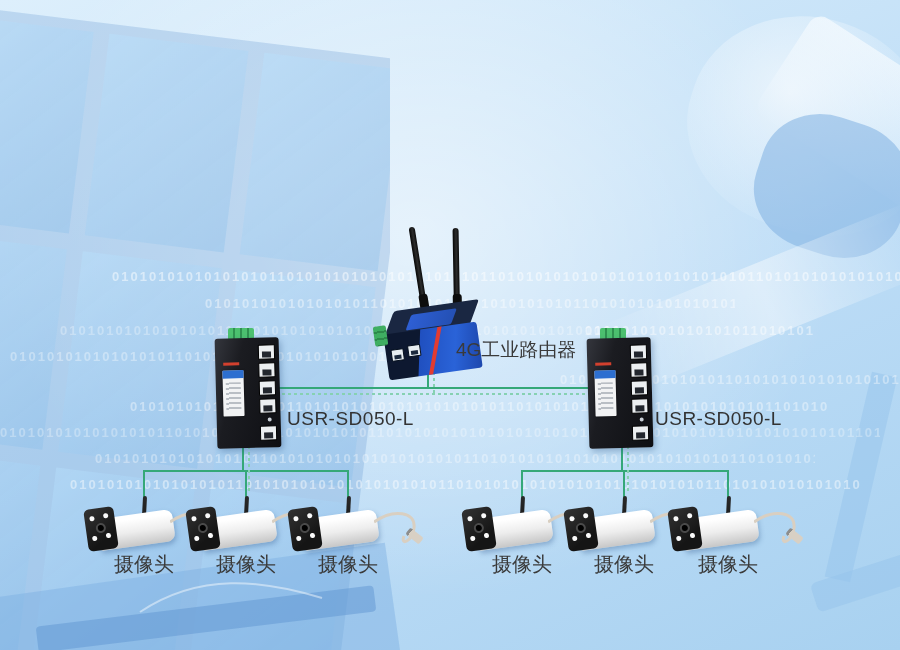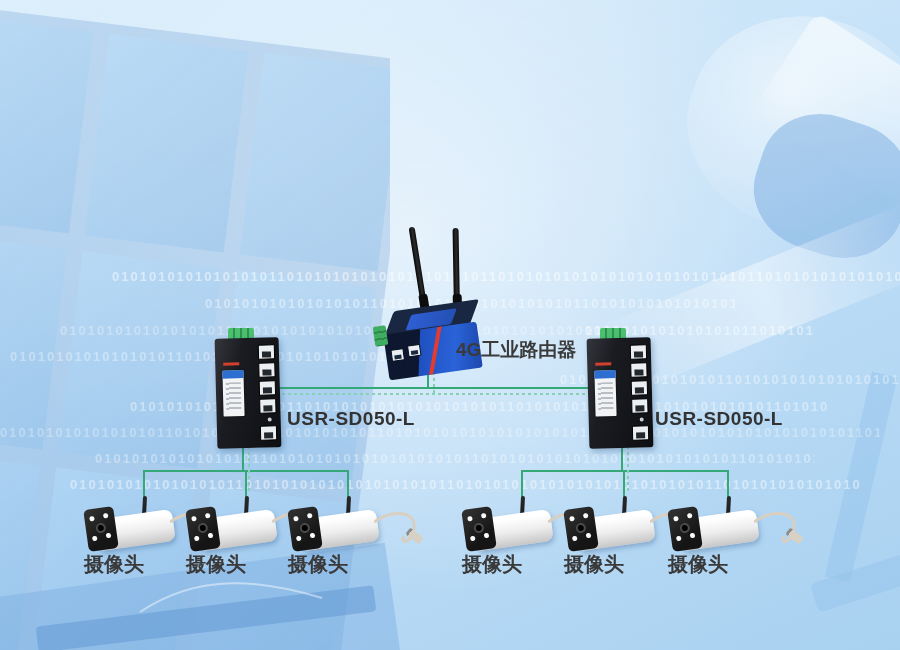--- a/index.html
+++ b/index.html
@@ -113,25 +113,25 @@
     background:linear-gradient(145deg,#333 0%,#151515 70%);border-radius:5px;}
   .c-led{width:5px;height:5px;border-radius:50%;background:#fafafa;}
   .cl1{left:5px;top:7px;} .cl2{left:19px;top:6px;} .cl3{left:5px;top:27px;} .cl4{left:19px;top:26px;}
   .c-lens{left:10px;top:15px;width:10px;height:10px;border-radius:50%;
     background:#000;border:2px solid #4a4a4a;}
   .c-cable{left:86px;top:18px;}
   .c-conn{left:118px;top:40px;width:17px;height:8px;transform:rotate(38deg);
     background:linear-gradient(90deg,#8d8d8d 0 3px,#d8d0c4 3px);border-radius:2px;}
 
   
-  .lbl{color:#3a3a3a;white-space:nowrap;font-weight:bold;}
+  .lbl{color:#3a3a3a;white-space:nowrap;}
   .router-label{left:456px;top:337px;font-size:19px;}
   .swl-label{left:287px;top:408px;font-size:19px;letter-spacing:.5px;color:#333;}
   .swr-label{left:655px;top:408px;font-size:19px;letter-spacing:.5px;color:#333;}
-  .cam-label{top:551px;width:120px;text-align:left;font-size:20px;}
+  .cam-label{top:551px;width:120px;text-align:center;font-size:20px;}
   .cb1{left:84px;} .cb2{left:186px;} .cb3{left:288px;}
   .cb4{left:462px;} .cb5{left:564px;} .cb6{left:668px;}
 </style>
 </head>
 <body>
 
 <div class="stage">
 
   <div class="bg bg-left">
     <div class="bg-monitors">

